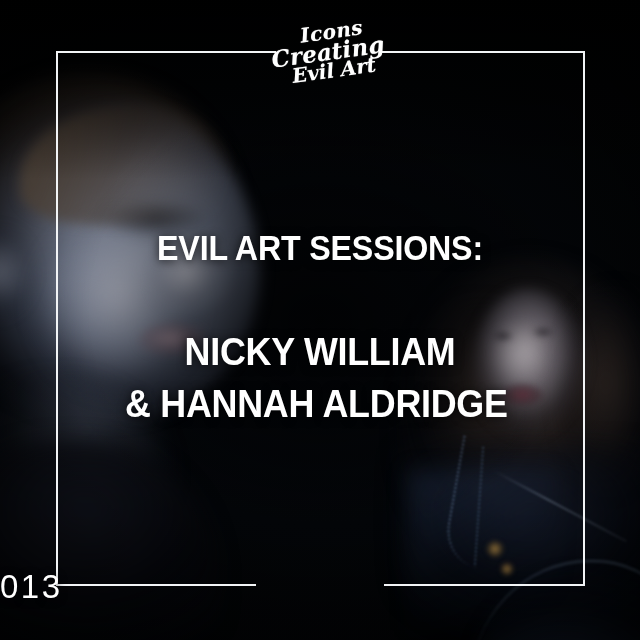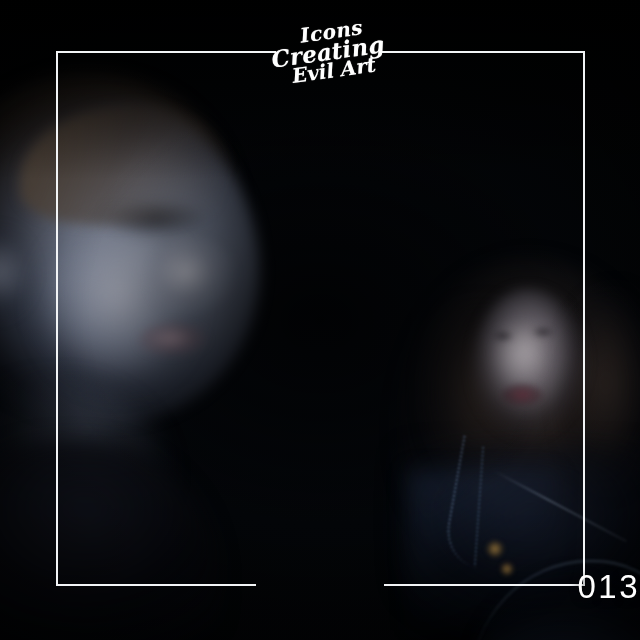--- a/index.html
+++ b/index.html
@@ -276,21 +276,21 @@
     transform:scaleX(0.92);
   }
   .t-artist2 {
     font-size:39px; letter-spacing:-0.3px; margin-top:8px;
     transform:scaleX(0.92) translateX(-4px);
   }
 
   
   .episode {
     position:absolute; left:0; right:0; top:568px;
-    text-align:right;
+    text-align:left;
     color:#ffffff;
     font-family:"Liberation Sans", sans-serif;
     font-weight:400;
     font-size:33px;
     letter-spacing:2.5px;
     text-shadow:0 1px 8px rgba(0,0,0,0.7);
   }
 </style>
 </head>
 <body>
@@ -347,16 +347,21 @@
     <span class="fr-bot-l"></span>
     <span class="fr-bot-r"></span>
   </div>
 
   <div class="logo">
     <div class="logo-l1">Icons</div>
     <div class="logo-l2">Creating</div>
     <div class="logo-l3">Evil Art</div>
   </div>
 
+  <div class="type-block">
+    <div class="t-series">EVIL ART SESSIONS:</div>
+    <div class="t-artist1">NICKY WILLIAM</div>
+    <div class="t-artist2">&amp; HANNAH ALDRIDGE</div>
+  </div>
 
   <div class="episode">013</div>
 
 </div>
 
 </body></html>

